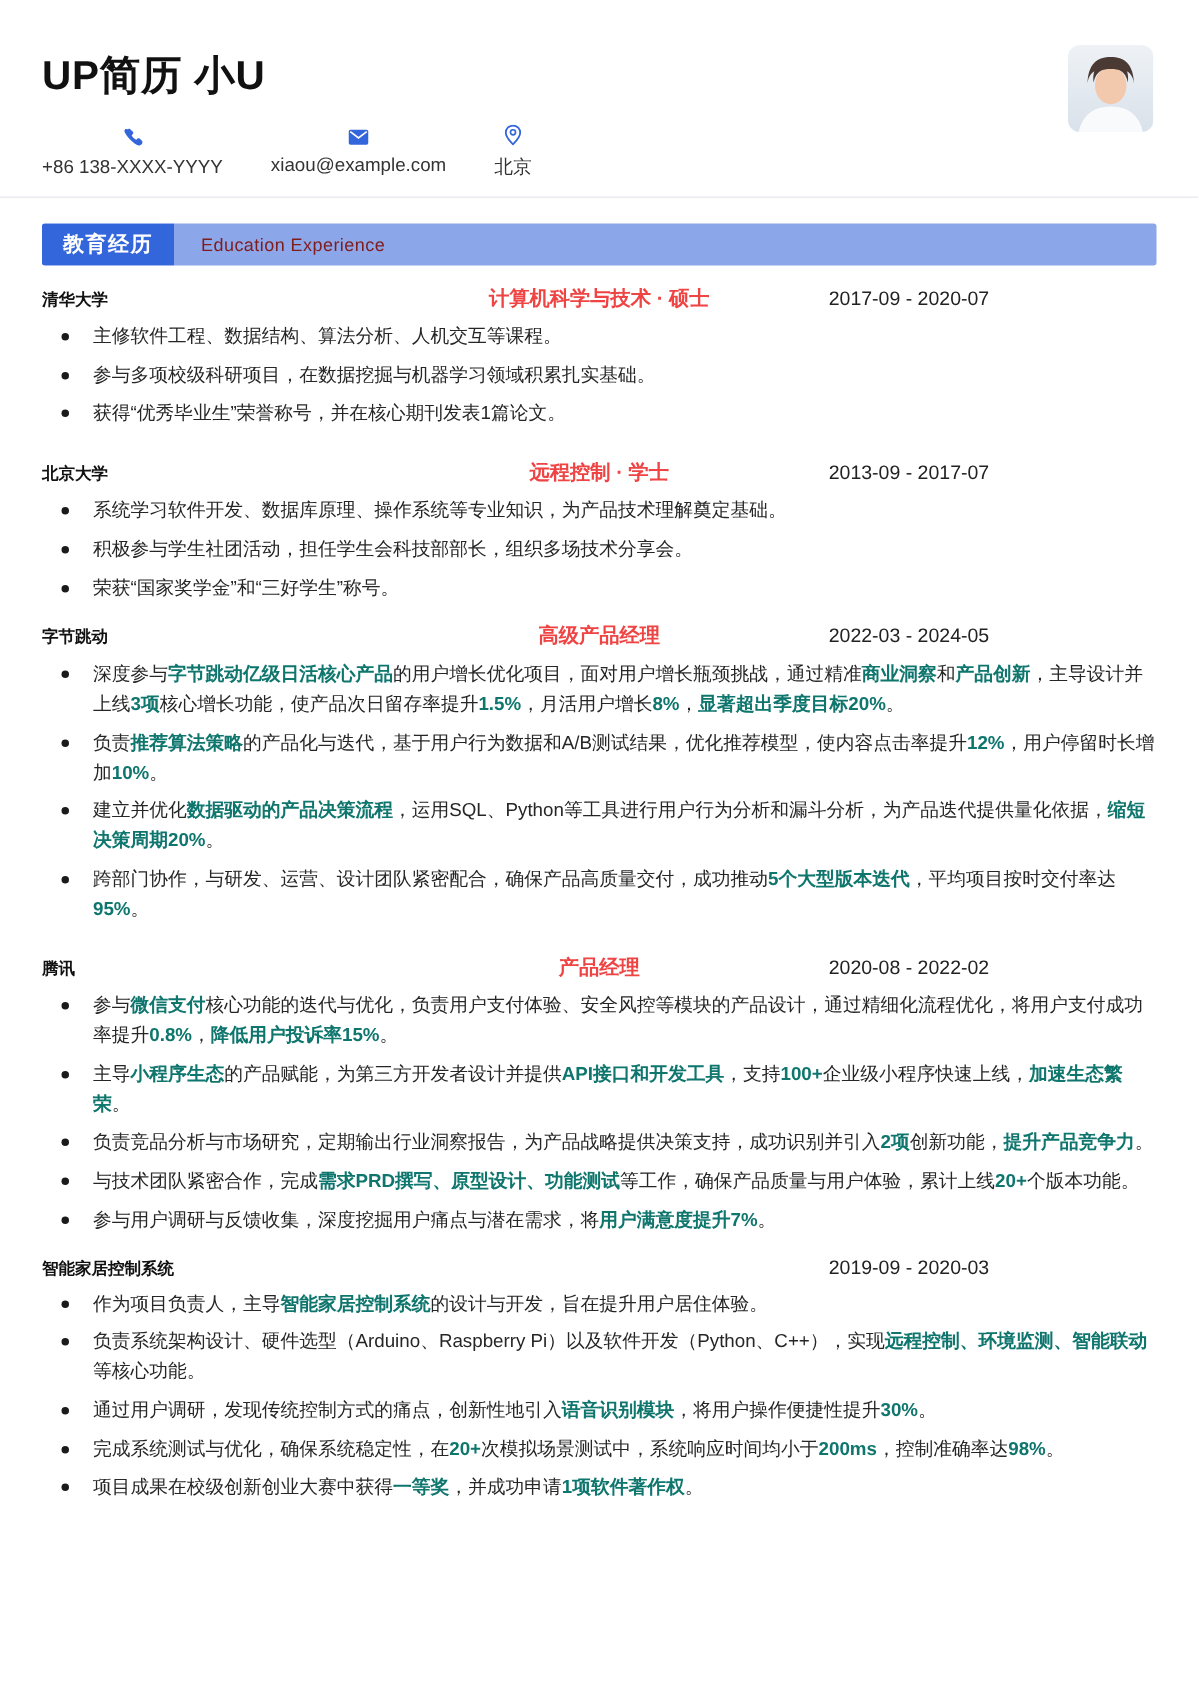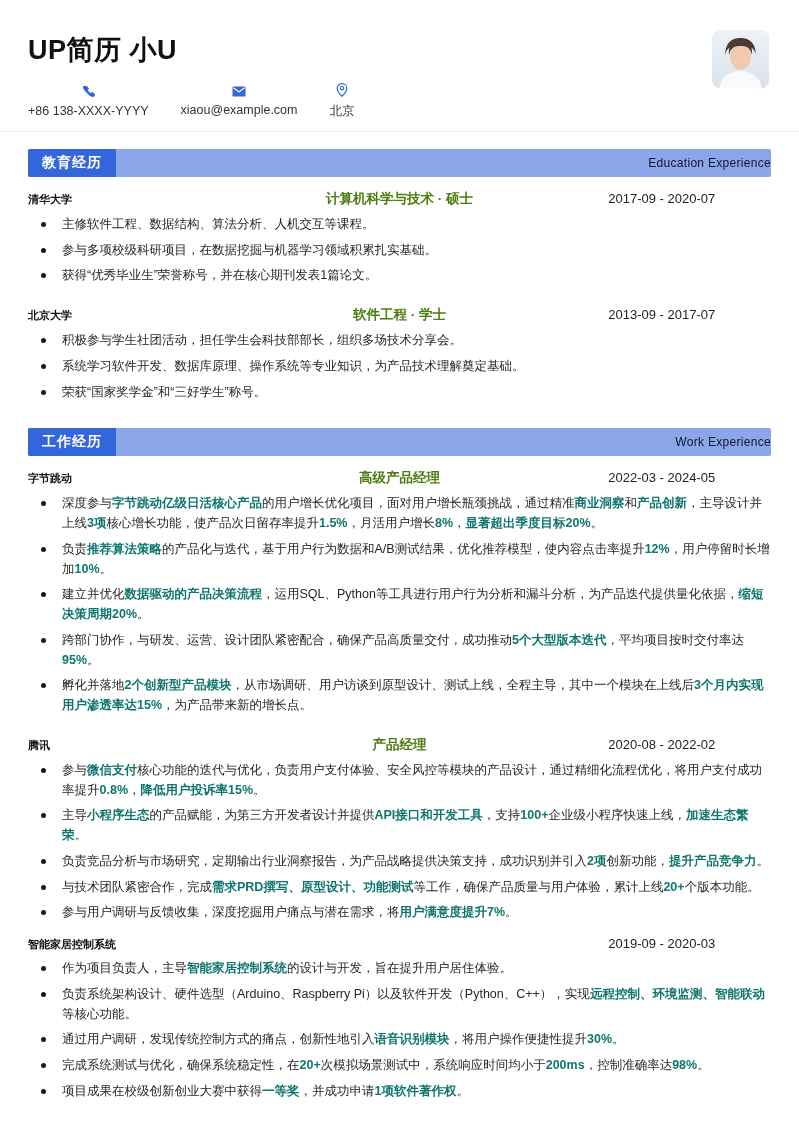--- a/index.html
+++ b/index.html
@@ -30,42 +30,42 @@
   .contact svg{display:block;}
   .hdr-divider{
     height:1px;background:#e9ebf1;
     margin:11px -28px 0 -28px;
   }
   
   .sec-bar{
     display:flex;align-items:stretch;
     height:28px;margin-top:26px;
     background:var(--accent-light);
-    border-radius:2px;overflow:hidden;justify-content:space-between;
+    border-radius:2px;overflow:hidden;
   }
   .sec-bar .zh{
     display:flex;align-items:center;
     background:var(--accent);color:#fff;
     font-size:14px;font-weight:700;
     padding:0 14px;letter-spacing:1px;white-space:nowrap;
   }
   .sec-bar .en{
     display:flex;align-items:center;
-    color:#0f172a;font-size:12px;
+    color:#7f1d1d;font-size:12px;
     padding-left:18px;letter-spacing:.3px;
   }
   .first .sec-bar{margin-top:17px;}
   
   .entry-head{
     display:flex;align-items:baseline;
     margin-top:13px;
   }
   .entry-head .e-left{flex:1;font-size:11px;font-weight:700;color:#111;}
-  .entry-head .e-center{flex:1.4;text-align:center;font-size:13.5px;font-weight:700;color:#4d7c0f;}
-  .entry-head .e-right{flex:1;text-align:center;font-size:13px;color:#222;white-space:nowrap;}
+  .entry-head .e-center{flex:1.4;text-align:center;font-size:13.5px;font-weight:700;color:#ef4444;}
+  .entry-head .e-right{flex:1;text-align:left;font-size:13px;color:#222;white-space:nowrap;}
   .entry + .entry .entry-head{margin-top:20px;}
   ul.bullets{
     list-style:none;margin:7px 0 0 0;padding:0;
   }
   ul.bullets li{
     position:relative;
     padding-left:34px;
     font-size:12.5px;line-height:1.58;color:#262626;
     margin-bottom:6px;
   }
@@ -139,47 +139,42 @@
           </div>
           <ul class="bullets">
             <li><span>主修软件工程、数据结构、算法分析、人机交互等课程。</span></li>
             <li><span>参与多项校级科研项目，在数据挖掘与机器学习领域积累扎实基础。</span></li>
             <li><span>获得“优秀毕业生”荣誉称号，并在核心期刊发表1篇论文。</span></li>
           </ul>
         </div>
         <div class="entry">
           <div class="entry-head">
             <span class="e-left">北京大学</span>
-            <span class="e-center">软件工程 · 学士</span>
+            <span class="e-center">远程控制 · 学士</span>
             <span class="e-right">2013-09 - 2017-07</span>
           </div>
           <ul class="bullets">
+            <li><span>系统学习软件开发、数据库原理、操作系统等专业知识，为产品技术理解奠定基础。</span></li>
             <li><span>积极参与学生社团活动，担任学生会科技部部长，组织多场技术分享会。</span></li>
-            <li><span>系统学习软件开发、数据库原理、操作系统等专业知识，为产品技术理解奠定基础。</span></li>
             <li><span>荣获“国家奖学金”和“三好学生”称号。</span></li>
           </ul>
         </div>
       </section>
       <section class="sec">
-        <div class="sec-bar">
-          <span class="zh">工作经历</span>
-          <span class="en">Work Experience</span>
-        </div>
         <div class="entry">
           <div class="entry-head">
             <span class="e-left">字节跳动</span>
             <span class="e-center">高级产品经理</span>
             <span class="e-right">2022-03 - 2024-05</span>
           </div>
           <ul class="bullets">
             <li><span>深度参与</span><span class="b">字节跳动亿级日活核心产品</span><span>的用户增长优化项目，面对用户增长瓶颈挑战，通过精准</span><span class="b">商业洞察</span><span>和</span><span class="b">产品创新</span><span>，主导设计并上线</span><span class="b">3项</span><span>核心增长功能，使产品次日留存率提升</span><span class="b">1.5%</span><span>，月活用户增长</span><span class="b">8%</span><span>，</span><span class="b">显著超出季度目标20%</span><span>。</span></li>
             <li><span>负责</span><span class="b">推荐算法策略</span><span>的产品化与迭代，基于用户行为数据和A/B测试结果，优化推荐模型，使内容点击率提升</span><span class="b">12%</span><span>，用户停留时长增加</span><span class="b">10%</span><span>。</span></li>
             <li><span>建立并优化</span><span class="b">数据驱动的产品决策流程</span><span>，运用SQL、Python等工具进行用户行为分析和漏斗分析，为产品迭代提供量化依据，</span><span class="b">缩短决策周期20%</span><span>。</span></li>
             <li><span>跨部门协作，与研发、运营、设计团队紧密配合，确保产品高质量交付，成功推动</span><span class="b">5个大型版本迭代</span><span>，平均项目按时交付率达</span><span class="b">95%</span><span>。</span></li>
-            <li><span>孵化并落地</span><span class="b">2个创新型产品模块</span><span>，从市场调研、用户访谈到原型设计、测试上线，全程主导，其中一个模块在上线后</span><span class="b">3个月内实现用户渗透率达15%</span><span>，为产品带来新的增长点。</span></li>
           </ul>
         </div>
         <div class="entry">
           <div class="entry-head">
             <span class="e-left">腾讯</span>
             <span class="e-center">产品经理</span>
             <span class="e-right">2020-08 - 2022-02</span>
           </div>
           <ul class="bullets">
             <li><span>参与</span><span class="b">微信支付</span><span>核心功能的迭代与优化，负责用户支付体验、安全风控等模块的产品设计，通过精细化流程优化，将用户支付成功率提升</span><span class="b">0.8%</span><span>，</span><span class="b">降低用户投诉率15%</span><span>。</span></li>

